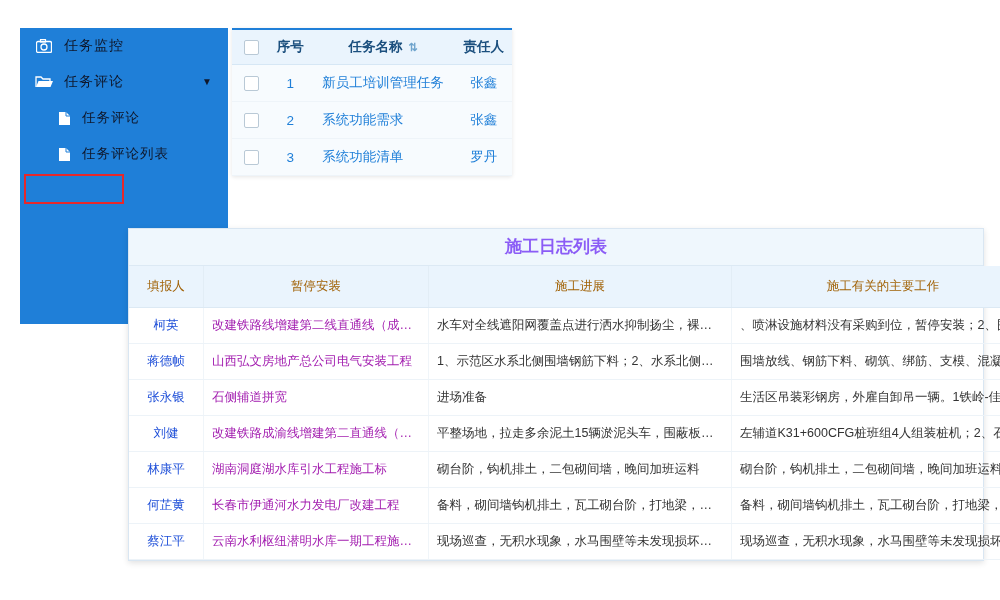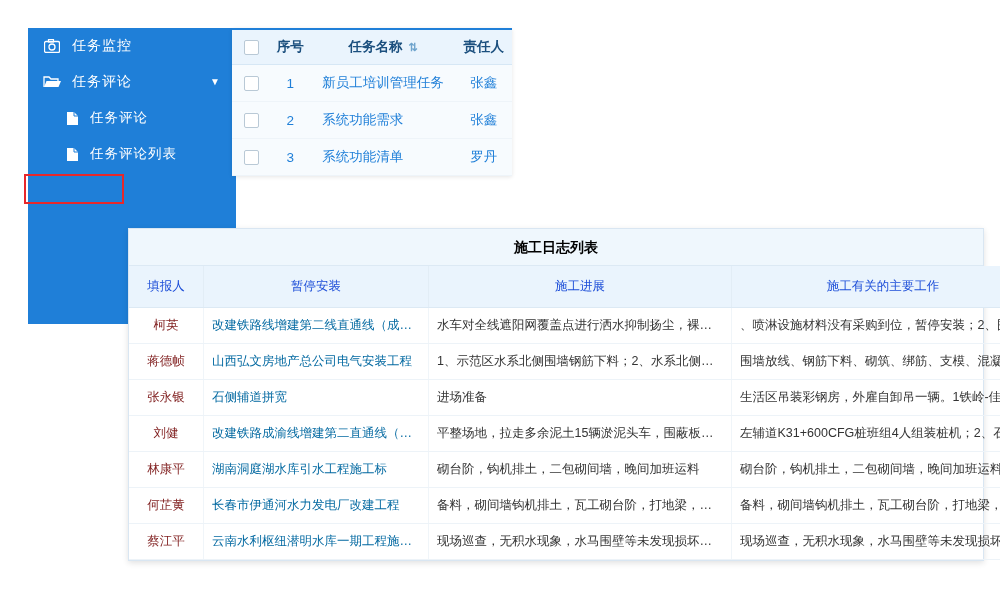--- a/index.html
+++ b/index.html
@@ -18,23 +18,22 @@
   }
 
   
   .sidebar {
     position: absolute;
     left: 20px;
     top: 28px;
     width: 208px;
     height: 296px;
     background: #1f7fd8;
-    color: #ffffff;
+    color: #0f172a;
     font-size: 14px;
-    margin-left: 8px;
   }
   .side-item {
     position: relative;
     display: flex;
     align-items: center;
     height: 36px;
     padding-left: 14px;
     box-sizing: border-box;
   }
   .side-item .ico {
@@ -134,54 +133,54 @@
     width: 856px;
     background: #ffffff;
     border: 1px solid #d9e6f2;
     box-shadow: 0 2px 6px rgba(0,0,0,0.12);
     box-sizing: border-box;
   }
   .log-title {
     height: 36px;
     line-height: 36px;
     text-align: center;
-    font-size: 14px;
+    font-size: 17px;
     font-weight: bold;
-    color: #000000;
+    color: #8b5cf6;
     background: #eff7fd;
     border-bottom: 1px solid #dce9f4;
   }
   .log-table {
     border-collapse: collapse;
     width: 100%;
     font-size: 12.5px;
     table-layout: fixed;
   }
   .log-table th {
     background: #eaf4fd;
-    color: #1d4ed8;
+    color: #a16207;
     font-weight: normal;
     padding: 12px 6px;
     text-align: center;
     border-right: 1px solid #e2edf6;
     border-bottom: 1px solid #dce9f4;
   }
   .log-table th:last-child { border-right: none; }
   .log-table td {
     padding: 9px 8px;
     border-bottom: 1px solid #edf3f8;
     border-right: 1px solid #f0f5f9;
     color: #333333;
     white-space: nowrap;
     overflow: hidden;
     text-overflow: ellipsis;
   }
   .log-table td:last-child { border-right: none; }
-  .log-table td.link { color: #0369a1; }
-  .log-table td.person { color: #7f1d1d; text-align: center; }
+  .log-table td.link { color: #a21caf; }
+  .log-table td.person { color: #1d4ed8; text-align: center; }
   .col-person { width: 62px; }
   .col-proj { width: 212px; }
   .col-prog { width: 290px; }
   .col-work { width: 290px; }
 </style>
 </head>
 <body>
 
 <div id="root">
 

